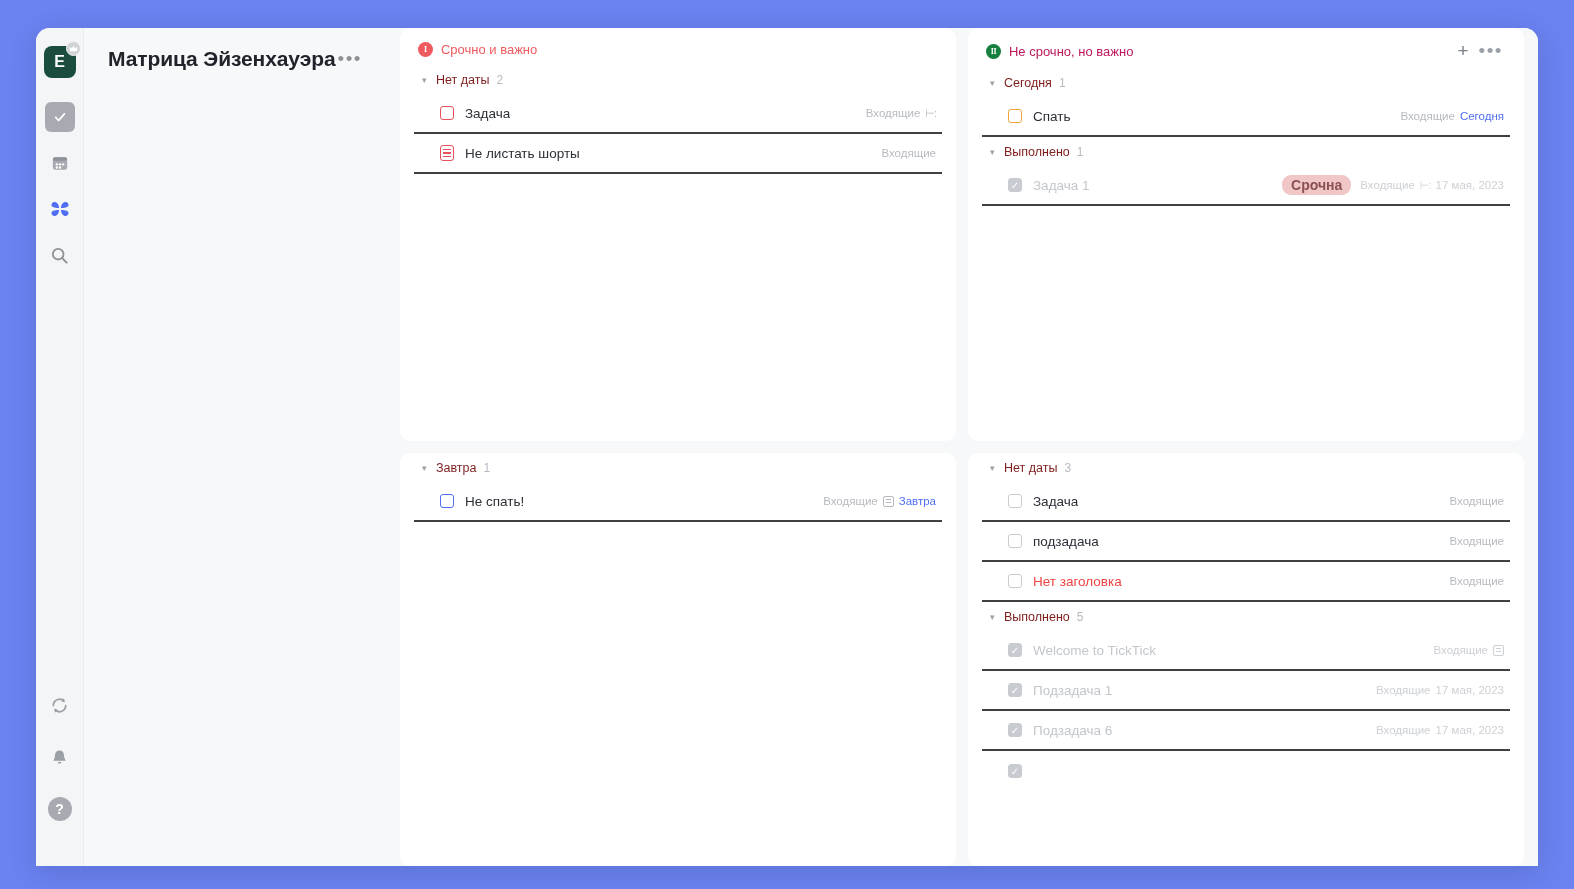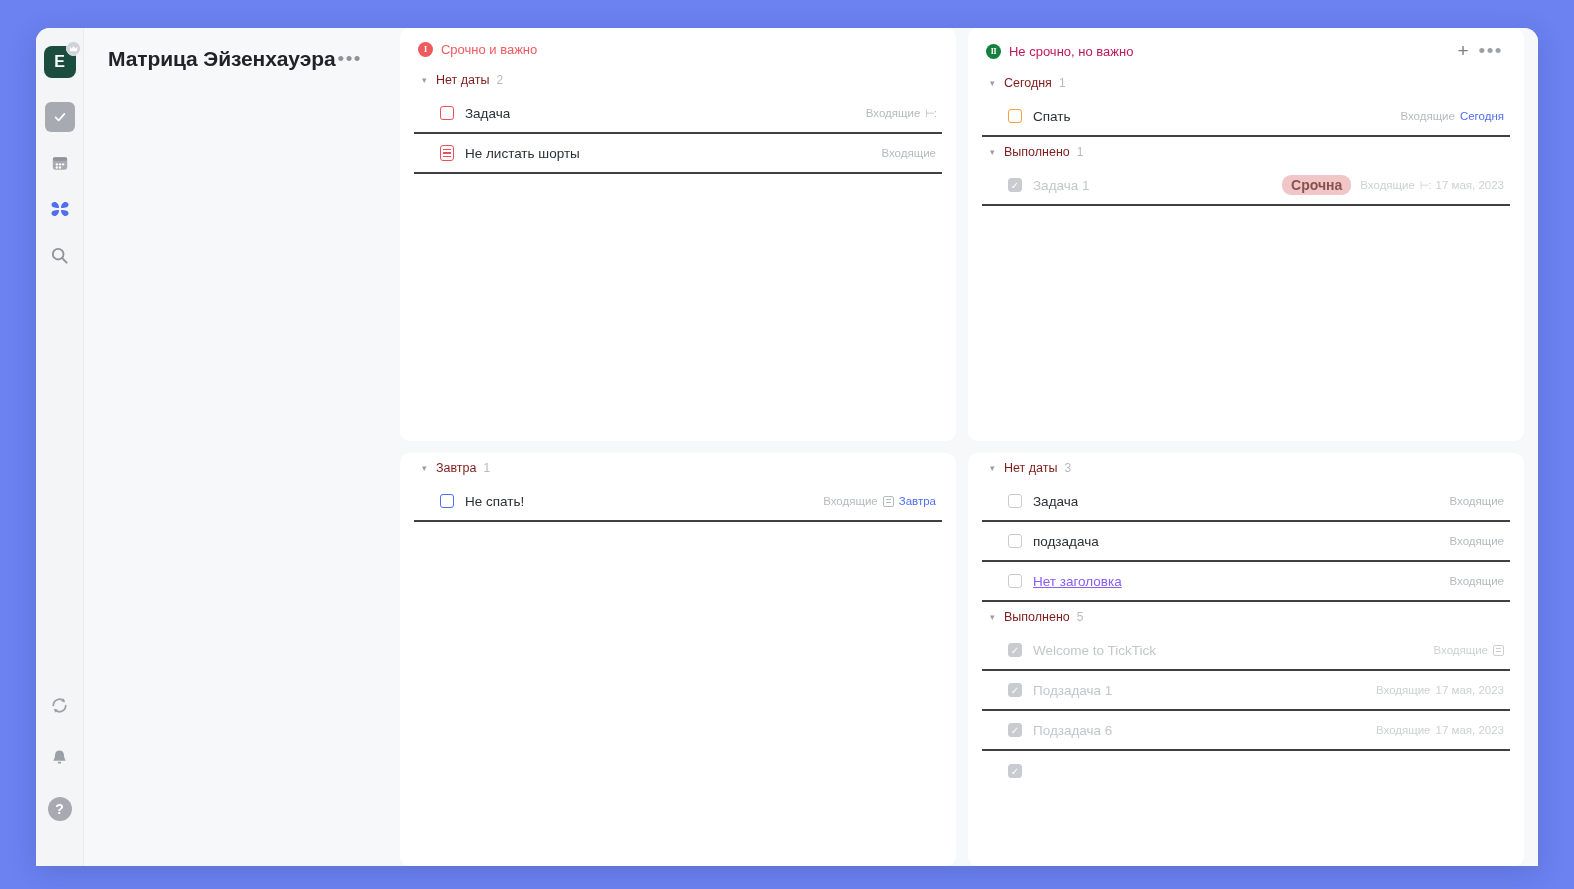--- a/index.html
+++ b/index.html
@@ -203,21 +203,21 @@
     justify-content: center; align-items: center;
     gap: 2px;
     padding: 0 2px;
   }
   .note-icon i { display: block; width: 100%; height: 1.4px; background: #e8505b; }
   .task-title {
     font-size: 13.5px;
     color: #2b2f36;
     white-space: nowrap; overflow: hidden; text-overflow: ellipsis;
   }
-  .task-title.muted { color: #8b5cf6; text-decoration: underline; }
+  .task-title.muted { color: #ef4444; }
   .task-title.done { color: #c3c7cb; }
   .task-spacer { flex: 1; min-width: 10px; }
   .meta {
     display: flex; align-items: center; gap: 5px;
     font-size: 11.5px;
     color: #b6babf;
     white-space: nowrap;
     flex: none;
   }
   .meta.done { color: #cdd0d4; }

